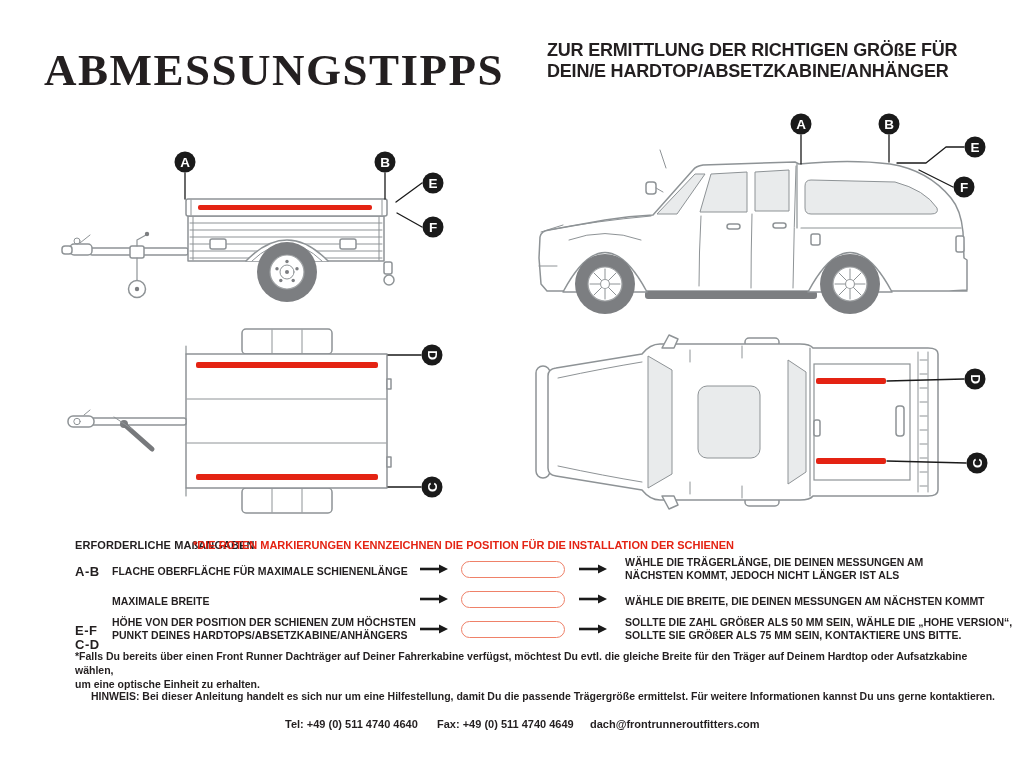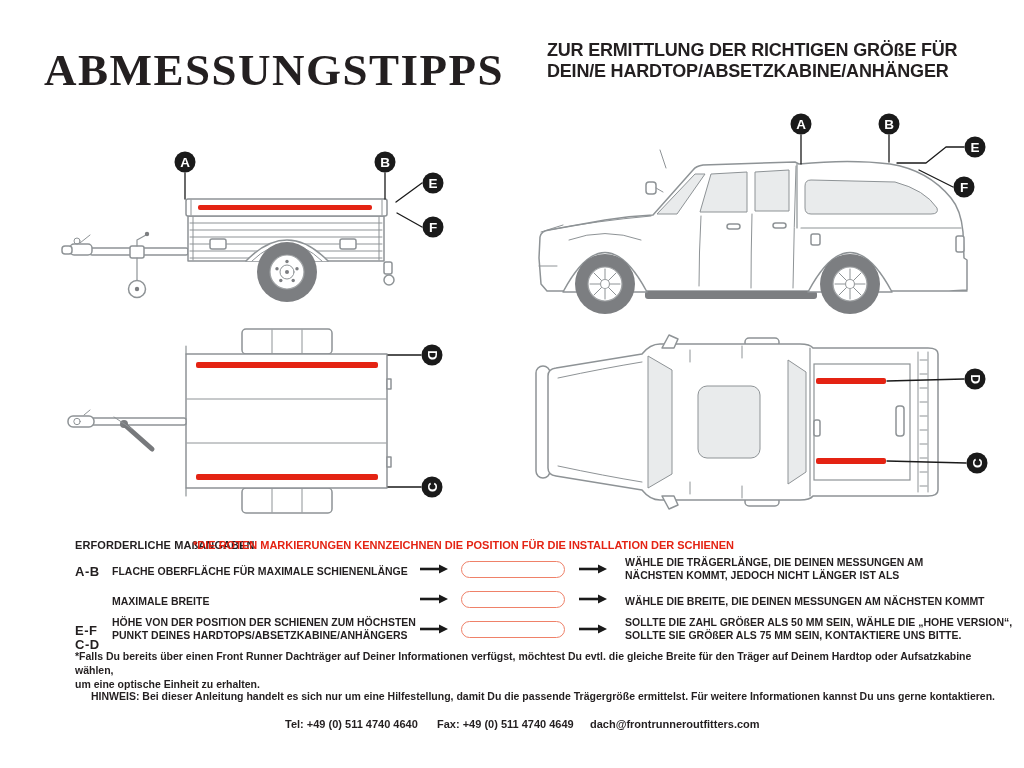--- a/index.html
+++ b/index.html
@@ -260,21 +260,21 @@
       <polygon class="arrow-head" points="19,0.5 28,5 19,9.5"></polygon>
     </svg>
   <div class="pill" style="left:461px;top:621px;"></div>
   <svg class="arrow" style="left:579px;top:624px;" width="28" height="10" viewBox="0 0 28 10">
       <line class="arrow-line" x1="0" y1="5" x2="19" y2="5"></line>
       <polygon class="arrow-head" points="19,0.5 28,5 19,9.5"></polygon>
     </svg>
   <div class="t desc" style="left:625px;top:616px;">SOLLTE DIE ZAHL GRÖßER ALS 50 MM SEIN, WÄHLE DIE „HOHE VERSION“,
 SOLLTE SIE GRÖßER ALS 75 MM SEIN, KONTAKTIERE UNS BITTE.</div>
 
-  <div class="t foot" style="left:75px;top:650px;width:900px;">*Falls Du bereits über einen Front Runner Dachträger auf Deiner Informationen verfügst, möchtest Du evtl. die gleiche Breite für den Träger auf Deinem Hardtop oder Aufsatzkabine wählen,
+  <div class="t foot" style="left:75px;top:650px;width:900px;">*Falls Du bereits über einen Front Runner Dachträger auf Deiner Fahrerkabine verfügst, möchtest Du evtl. die gleiche Breite für den Träger auf Deinem Hardtop oder Aufsatzkabine wählen,
 um eine optische Einheit zu erhalten.</div>
   <div class="t foot" style="left:75px;top:690px;width:920px;text-align:right;">HINWEIS: Bei dieser Anleitung handelt es sich nur um eine Hilfestellung, damit Du die passende Trägergröße ermittelst. Für weitere Informationen kannst Du uns gerne kontaktieren.</div>
 
   <div class="t contact" style="left:285px;top:718px;">Tel: +49 (0) 511 4740 4640</div>
   <div class="t contact" style="left:437px;top:718px;">Fax: +49 (0) 511 4740 4649</div>
   <div class="t contact" style="left:590px;top:718px;">dach@frontrunneroutfitters.com</div>
 
 </div>
 
 </body></html>

